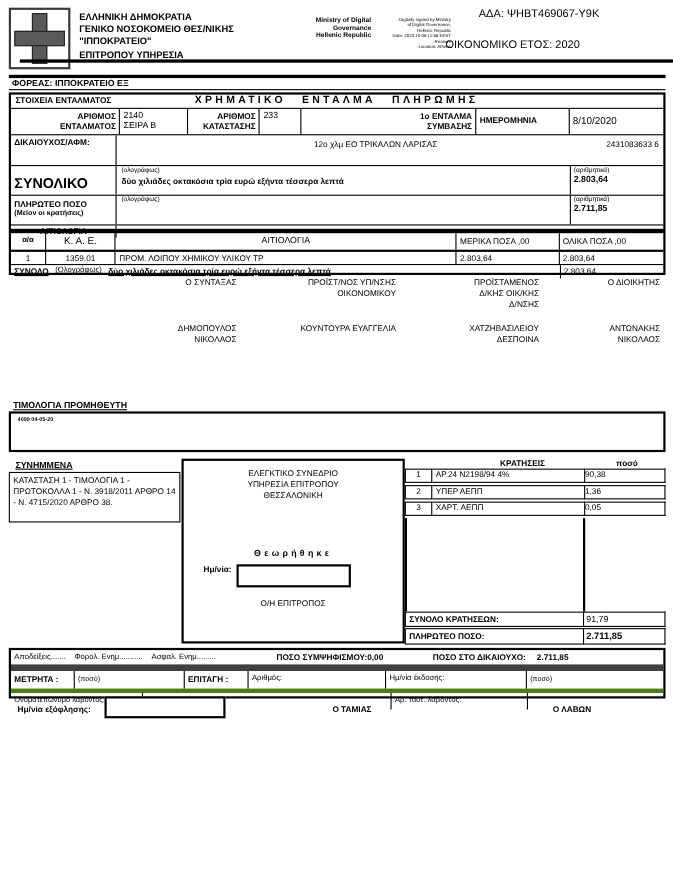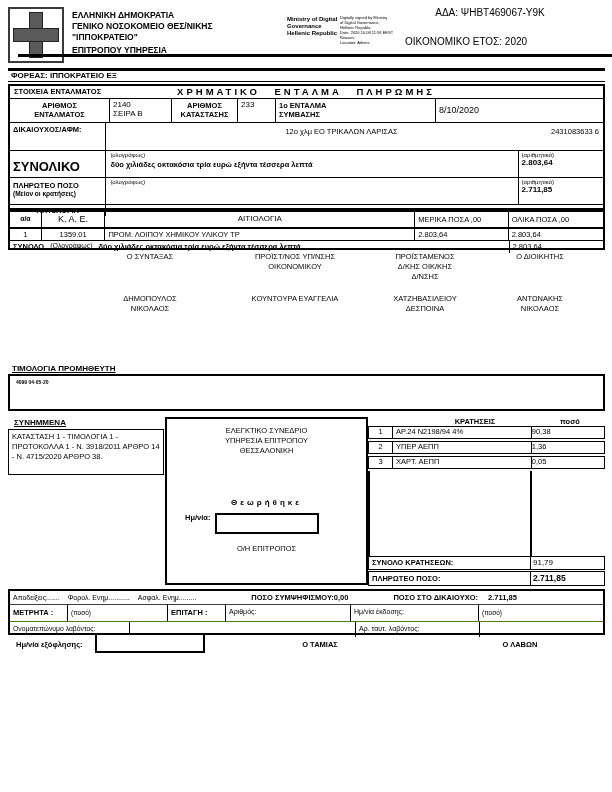--- a/index.html
+++ b/index.html
@@ -2,21 +2,21 @@
 <html><head>
 <meta charset="utf-8">
 <style>
   html,body{margin:0;padding:0;background:#fff;}
   #page{position:relative;width:612px;height:792px;background:#ffffff;overflow:hidden;
         font-family:"Liberation Sans", sans-serif;color:#000;}
   .abs{position:absolute;box-sizing:border-box;}
   .b{font-weight:bold;}
   .c{text-align:center;}
   .r{text-align:left;}
-  .ml{white-space:pre-line;}
+  .ml{white-space:pre-line;text-align:right;}
   .flex{display:flex;}
   .col{display:flex;flex-direction:column;}
   .cell{box-sizing:border-box;border-right:1px solid #000;padding:1px 3px;overflow:hidden;}
   .cell:last-child{border-right:none;}
   .hline{background:#000;}
   .box1{border:1px solid #000;}
   .box2{border:2px solid #000;}
   .tiny{font-size:4px;line-height:5px;}
 </style>
 </head>
@@ -62,20 +62,21 @@
 ΕΝΤΑΛΜΑΤΟΣ</div>
       <div class="cell col" style="width:62px;font-size:8px;">
         <span>2140</span>
         <span>ΣΕΙΡΑ Β</span>
       </div>
       <div class="cell c b ml" style="width:66px;font-size:7.5px;line-height:9px;padding-top:2px;">ΑΡΙΘΜΟΣ
 ΚΑΤΑΣΤΑΣΗΣ</div>
       <div class="cell" style="width:38px;font-size:8px;">233</div>
       <div class="cell b ml" style="width:160px;font-size:7.5px;line-height:9px;padding-top:2px;">1ο ΕΝΤΑΛΜΑ
 ΣΥΜΒΑΣΗΣ</div>
+      <div class="cell b" style="width:85px;font-size:7.5px;padding-top:6px;">ΗΜΕΡΟΜΗΝΙΑ</div>
       <div class="cell r" style="width:86px;font-size:9px;padding-top:6px;">8/10/2020</div>
     </div>
 
     <div class="flex" style="height:27px;border-bottom:1px solid #000;">
       <div class="cell b" style="width:97px;font-size:7.5px;padding-top:2px;">ΔΙΚΑΙΟΥΧΟΣ/ΑΦΜ:</div>
       <div class="cell col" style="width:500px;padding:2px 4px;">
         <div class="flex" style="justify-content:space-between;font-size:7.5px;margin-top:2px;">
           <span style="margin-left:175px;">12ο χλμ ΕΟ ΤΡΙΚΑΛΩΝ ΛΑΡΙΣΑΣ</span>
           <span class="r">2431083633 6</span>
         </div>
@@ -123,21 +124,21 @@
       <div class="cell" style="width:95px;font-size:7.5px;padding-top:3px;">ΟΛΙΚΑ ΠΟΣΑ ,00</div>
     </div>
     <div class="flex" style="height:11px;border-bottom:1px solid #000;">
       <div class="cell c" style="width:32px;font-size:7.5px;">1</div>
       <div class="cell c" style="width:64px;font-size:7.5px;">1359.01</div>
       <div class="cell" style="width:312px;font-size:7.5px;">ΠΡΟΜ. ΛΟΙΠΟΥ ΧΗΜΙΚΟΥ ΥΛΙΚΟΥ ΤΡ</div>
       <div class="cell r" style="width:94px;font-size:7.5px;">2.803,64</div>
       <div class="cell r" style="width:95px;font-size:7.5px;">2.803,64</div>
     </div>
     <div class="flex" style="height:12px;">
-      <div class="cell" style="width:502px;border-right:none;font-size:7.5px;display:flex;gap:6px;">
+      <div class="cell" style="width:502px;border-right:none;font-size:7.5px;display:flex;gap:6px;text-decoration:underline;">
         <span class="b">ΣΥΝΟΛΟ</span>
         <span style="font-size:7px;">(Ολογράφως)</span>
         <span class="b">δύο χιλιάδες οκτακόσια τρία  ευρώ εξήντα τέσσερα λεπτά</span>
       </div>
       <div class="cell r" style="width:95px;border-left:1px solid #000;font-size:7.5px;">2.803,64</div>
     </div>
   </div>
 
   <div class="abs c ml" style="left:85px;top:252px;width:130px;font-size:7.5px;line-height:10px;">Ο ΣΥΝΤΑΞΑΣ</div>
   <div class="abs c ml" style="left:230px;top:252px;width:130px;font-size:7.5px;line-height:10px;">ΠΡΟΪΣΤ/ΝΟΣ ΥΠ/ΝΣΗΣ
@@ -203,29 +204,29 @@
   <div class="abs flex" style="left:368px;top:556px;width:237px;height:14px;">
     <div class="box1 b" style="width:164px;font-size:7.5px;border-width:1.5px;padding:1px 3px;">ΣΥΝΟΛΟ ΚΡΑΤΗΣΕΩΝ:</div>
     <div class="box1 r" style="width:73px;font-size:8px;border-width:1.5px;border-left:none;padding:1px 2px;">91,79</div>
   </div>
   <div class="abs flex" style="left:368px;top:571px;width:237px;height:15px;">
     <div class="box1 b" style="width:164px;font-size:7.5px;border-width:1.5px;padding:2px 3px;">ΠΛΗΡΩΤΕΟ ΠΟΣΟ:</div>
     <div class="box1 r b" style="width:73px;font-size:8.5px;border-width:1.5px;border-left:none;padding:1px 2px;">2.711,85</div>
   </div>
 
   <div class="abs box2" style="left:8px;top:589px;width:597px;height:46px;">
-    <div class="flex" style="height:13px;border-bottom:1px solid #404040;align-items:center;">
+    <div class="flex" style="height:13px;border-bottom:6px solid #404040;align-items:center;">
       <span style="font-size:7px;margin-left:3px;">Αποδείξεις.......</span>
       <span style="font-size:7px;margin-left:8px;">Φορολ. Ενημ...........</span>
       <span style="font-size:7px;margin-left:8px;">Ασφαλ. Ενημ.........</span>
       <span class="b" style="font-size:7.5px;margin-left:55px;">ΠΟΣΟ ΣΥΜΨΗΦΙΣΜΟΥ:0,00</span>
       <span class="b" style="font-size:7.5px;margin-left:45px;">ΠΟΣΟ ΣΤΟ ΔΙΚΑΙΟΥΧΟ:</span>
       <span class="b r" style="font-size:7.5px;margin-left:10px;">2.711,85</span>
     </div>
-    <div class="flex" style="height:16px;border-bottom:1px solid #4d7c0f;">
+    <div class="flex" style="height:16px;border-bottom:4px solid #4d7c0f;">
       <div class="cell b" style="width:58px;font-size:7.5px;padding-top:3px;">ΜΕΤΡΗΤΑ :</div>
       <div class="cell" style="width:100px;font-size:6.5px;padding-top:4px;">(ποσό)</div>
       <div class="cell b" style="width:58px;font-size:7.5px;padding-top:3px;">ΕΠΙΤΑΓΗ :</div>
       <div class="cell" style="width:125px;font-size:7px;padding-top:3px;">Αριθμός:</div>
       <div class="cell" style="width:128px;font-size:7px;padding-top:3px;">Ημ/νία έκδοσης:</div>
       <div class="cell" style="width:124px;font-size:6.5px;padding-top:4px;">(ποσό)</div>
     </div>
     <div class="flex" style="height:15px;">
       <div class="cell" style="width:120px;font-size:6.8px;padding-top:3px;">Ονοματεπώνυμο λαβόντος:</div>
       <div class="cell" style="width:226px;"></div>

